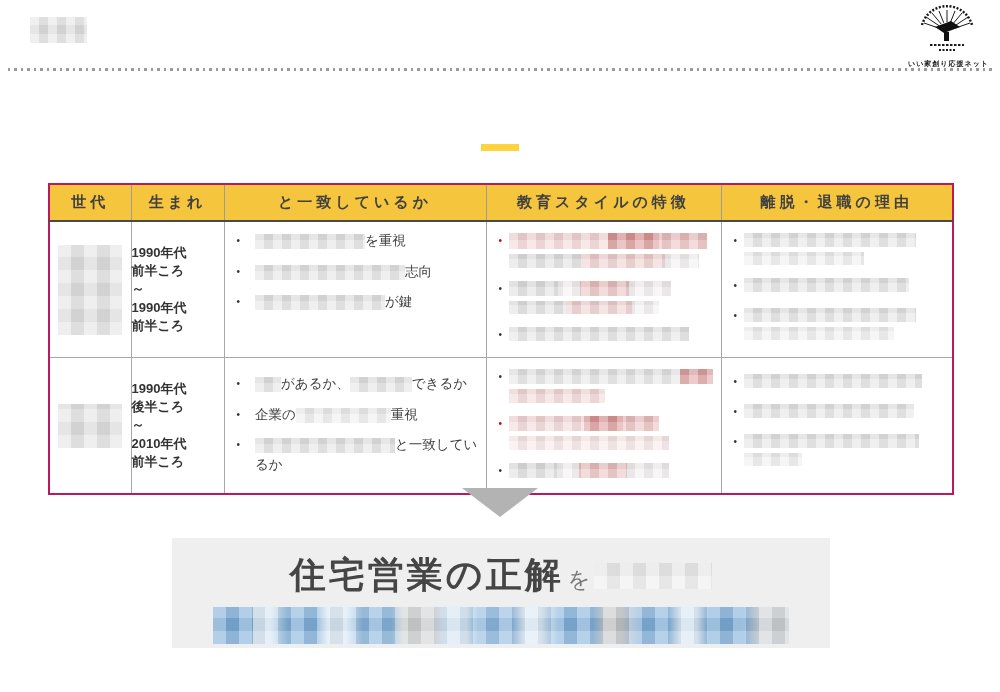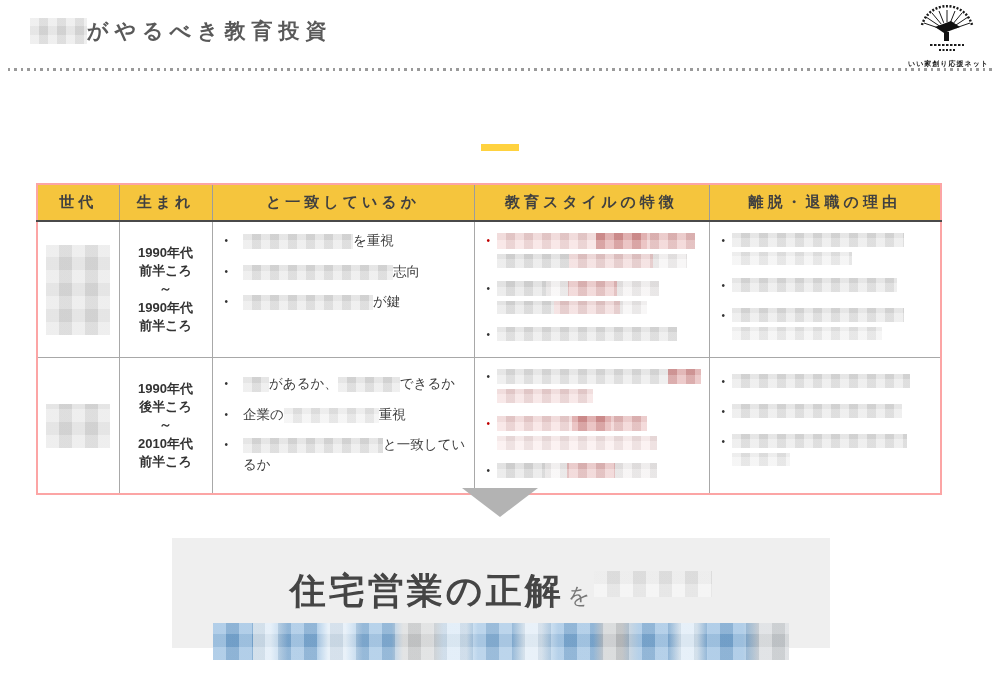--- a/index.html
+++ b/index.html
@@ -20,30 +20,30 @@
   .logo{position:absolute;right:14px;top:3px;width:78px;height:64px;text-align:center;}
   .logo .name{font-size:7px;font-weight:bold;color:#1a1a1a;letter-spacing:1px;white-space:nowrap;}
 
   
   .heading{position:absolute;top:96px;left:0;right:0;text-align:center;
     font-size:31px;font-weight:bold;color:#4a4a4a;letter-spacing:9px;}
   .underbar{position:absolute;top:144px;left:50%;transform:translateX(-50%);
     width:38px;height:7px;background:#FFD23F;}
 
   
-  table.gen{position:absolute;left:36px;top:183px;width:904px;border-collapse:collapse;
-    border:2px solid #fca5a5;table-layout:fixed;}
+  table.gen{position:absolute;left:48px;top:183px;width:904px;border-collapse:collapse;
+    border:2px solid #be185d;table-layout:fixed;}
   table.gen th{
     background:#F5C53D;color:#404040;font-size:15px;font-weight:bold;letter-spacing:4px;
     height:33px;border:1px solid #9c9c9c;border-bottom:2px solid #4a4a4a;text-align:center;
   }
   table.gen td{border:1px solid #a8a8a8;vertical-align:middle;padding:0;}
   tr.r1{height:119px;} tr.r2{height:125px;}
   td.c-gen{text-align:center;}
-  td.c-born{text-align:center;font-size:13px;font-weight:bold;color:#333;
+  td.c-born{text-align:left;font-size:13px;font-weight:bold;color:#333;
     line-height:1.4;white-space:pre-line;}
   ul.blist{list-style:none;margin:0;padding:9px 6px 2px 12px;}
   ul.blist li{display:flex;align-items:flex-start;gap:7px;margin:0 0 11px 0;
     font-size:13.5px;color:#3d3d3d;line-height:1.45;}
   .bdot{font-size:10px;line-height:19px;color:#333;flex:0 0 auto;}
   .bdot.red{color:#C00000;}
   .seg{display:inline;margin-left:8px;}
   .stack{display:flex;flex-direction:column;gap:5px;padding-top:2px;}
 
   
@@ -73,36 +73,35 @@
       rgba(255,255,255,.40) 81% 84%,rgba(60,130,195,.55) 86% 92%,
       rgba(205,205,205,.85) 95% 100%);}
 
   
   .big-arrow{position:absolute;top:488px;left:50%;transform:translateX(-50%);
     width:0;height:0;border-left:38px solid transparent;border-right:38px solid transparent;
     border-top:29px solid #b3b3b3;}
   .conclusion{position:absolute;left:172px;top:538px;width:658px;height:110px;
     background:#efefef;text-align:center;}
   .concl-line1{margin-top:13px;display:flex;justify-content:center;align-items:baseline;gap:4px;}
-  .concl-main{font-size:36px;font-weight:bold;color:#454545;letter-spacing:3px;margin-top:16px;}
+  .concl-main{font-size:36px;font-weight:bold;color:#454545;letter-spacing:3px;}
   .concl-particle{font-size:22px;color:#777;font-family:"Liberation Serif","DejaVu Serif",serif;}
   .concl-line2{margin-top:7px;}
 
   
   .footer{position:absolute;left:0;right:0;bottom:0;height:32px;background:#bdbdbd;
     color:#e9e9e9;font-size:13.5px;letter-spacing:.5px;line-height:32px;text-align:center;}
 </style>
 </head>
 <body>
 
 <div class="page">
 
   <div class="top-title">
     <span class="mx mx-g" style="width:57px;height:26px;"></span>
-      <span class="txt">がやるべき教育投資</span>
   </div>
 
   <div class="logo">
     <svg width="78" height="52" viewBox="0 0 78 52">
 
       <path d="M14,22 A26,26 0 0 1 64,22" fill="none" stroke="#1a1a1a" stroke-width="2.5" stroke-dasharray="2 1.6"></path>
 
       <g stroke="#1a1a1a" stroke-width="1">
         <line x1="39" y1="28" x2="18" y2="14"></line>
           <line x1="39" y1="28" x2="24" y2="10"></line>

